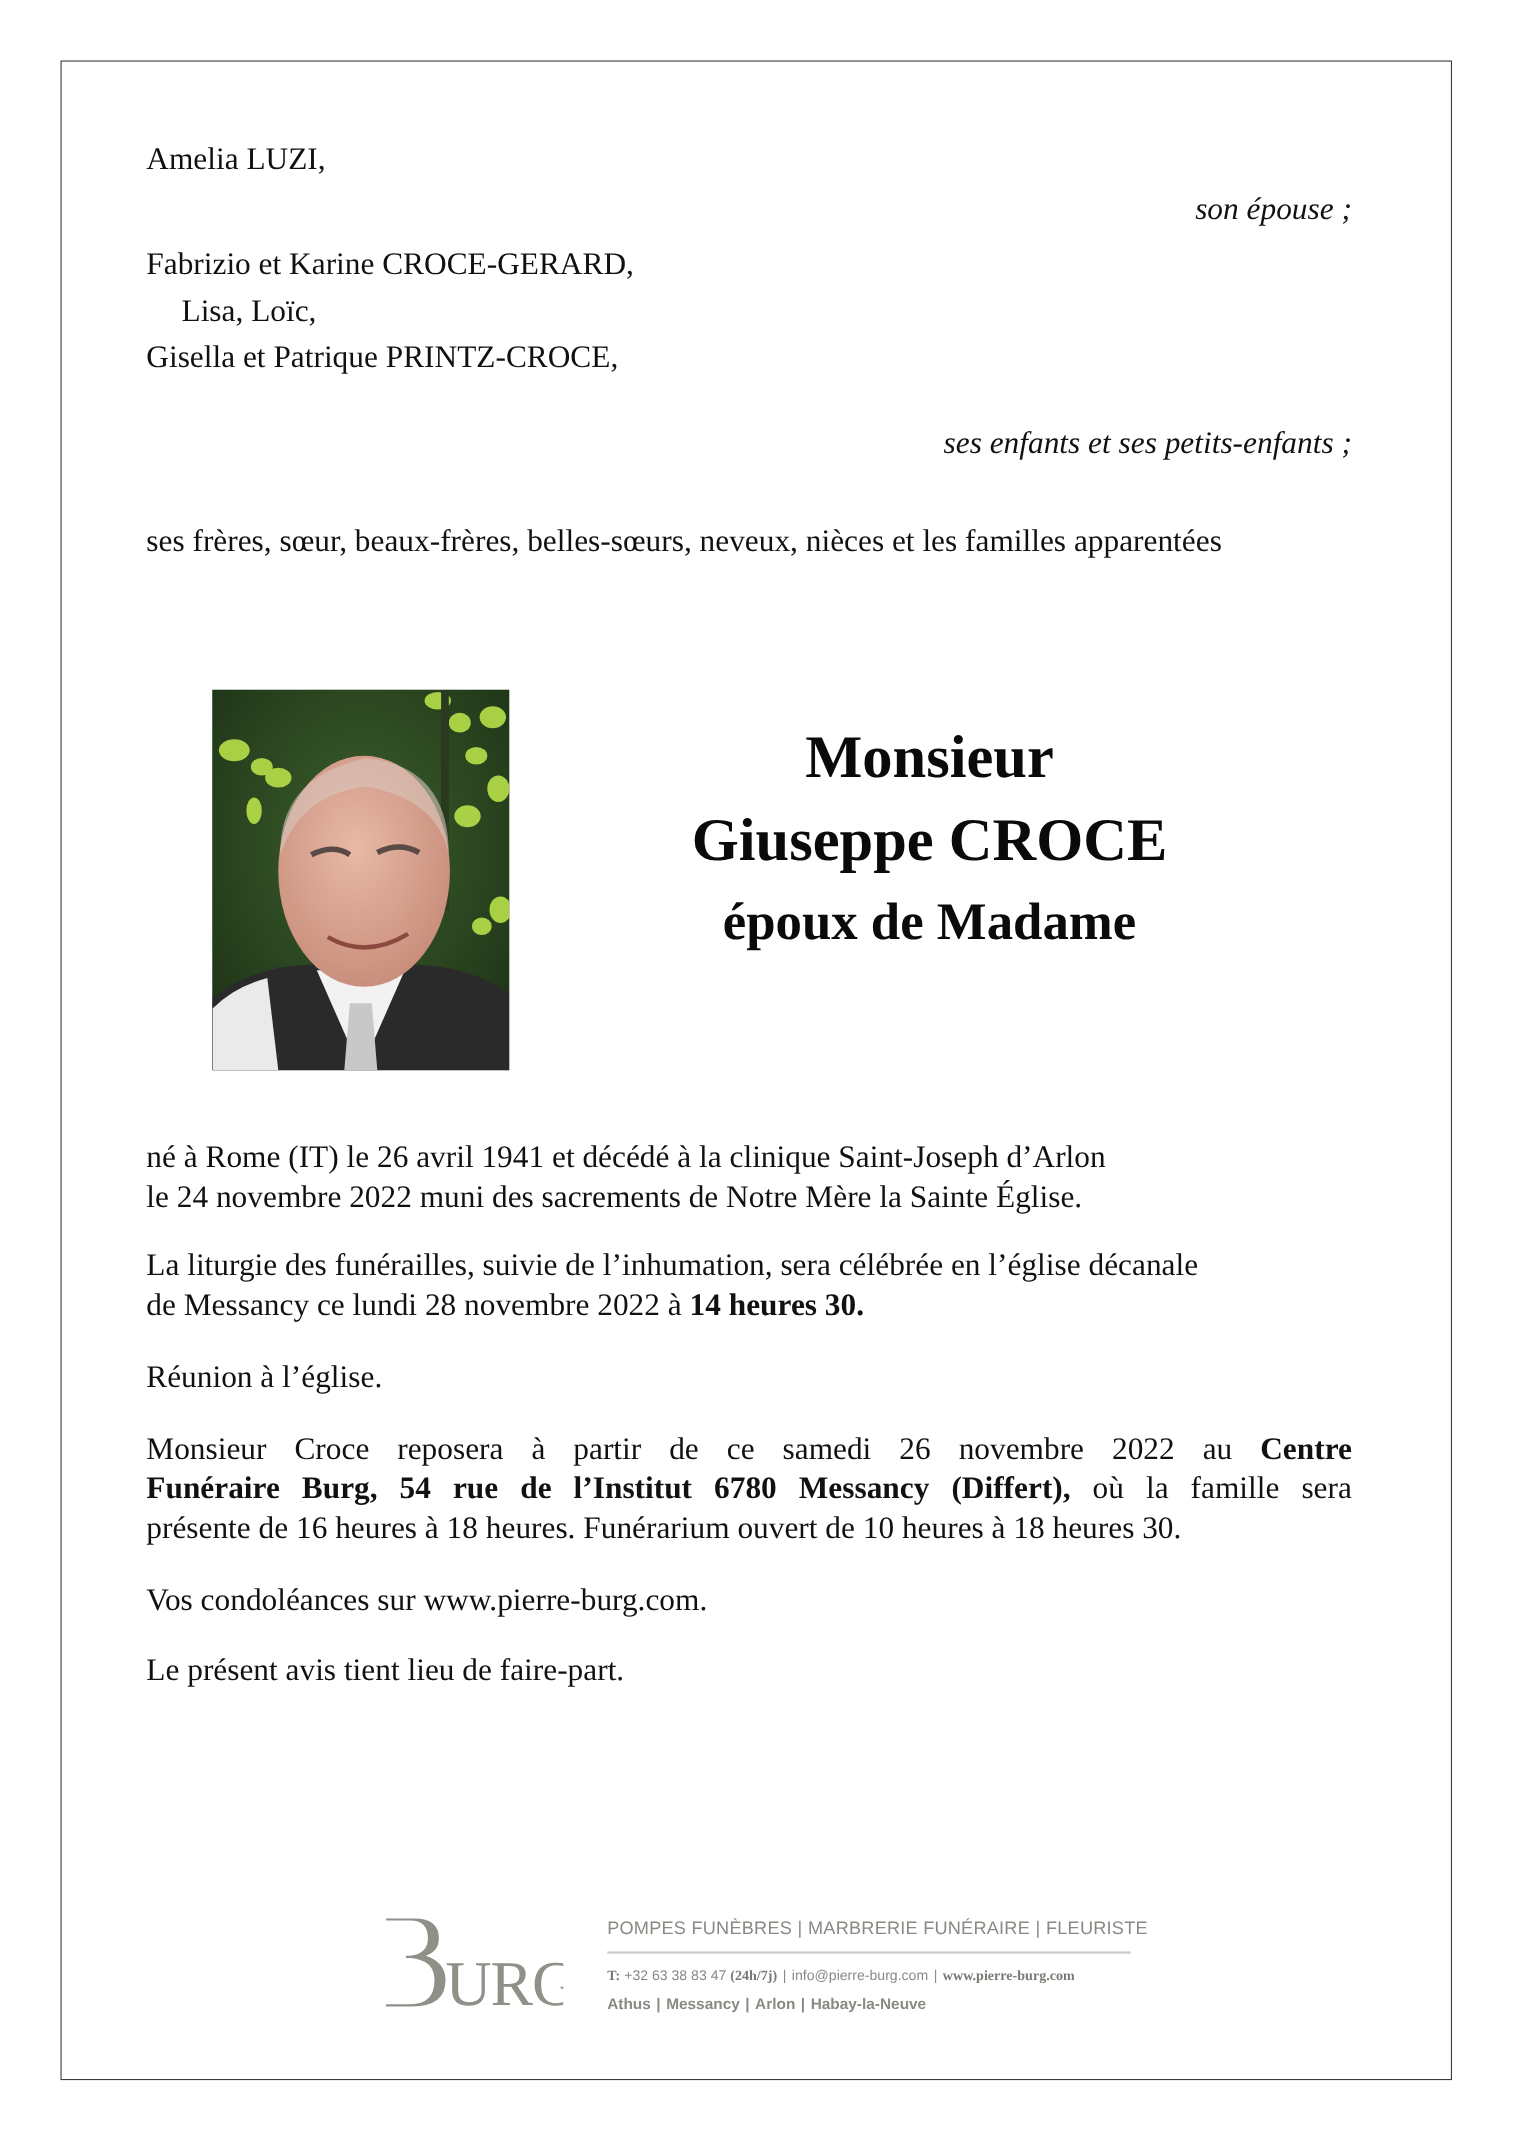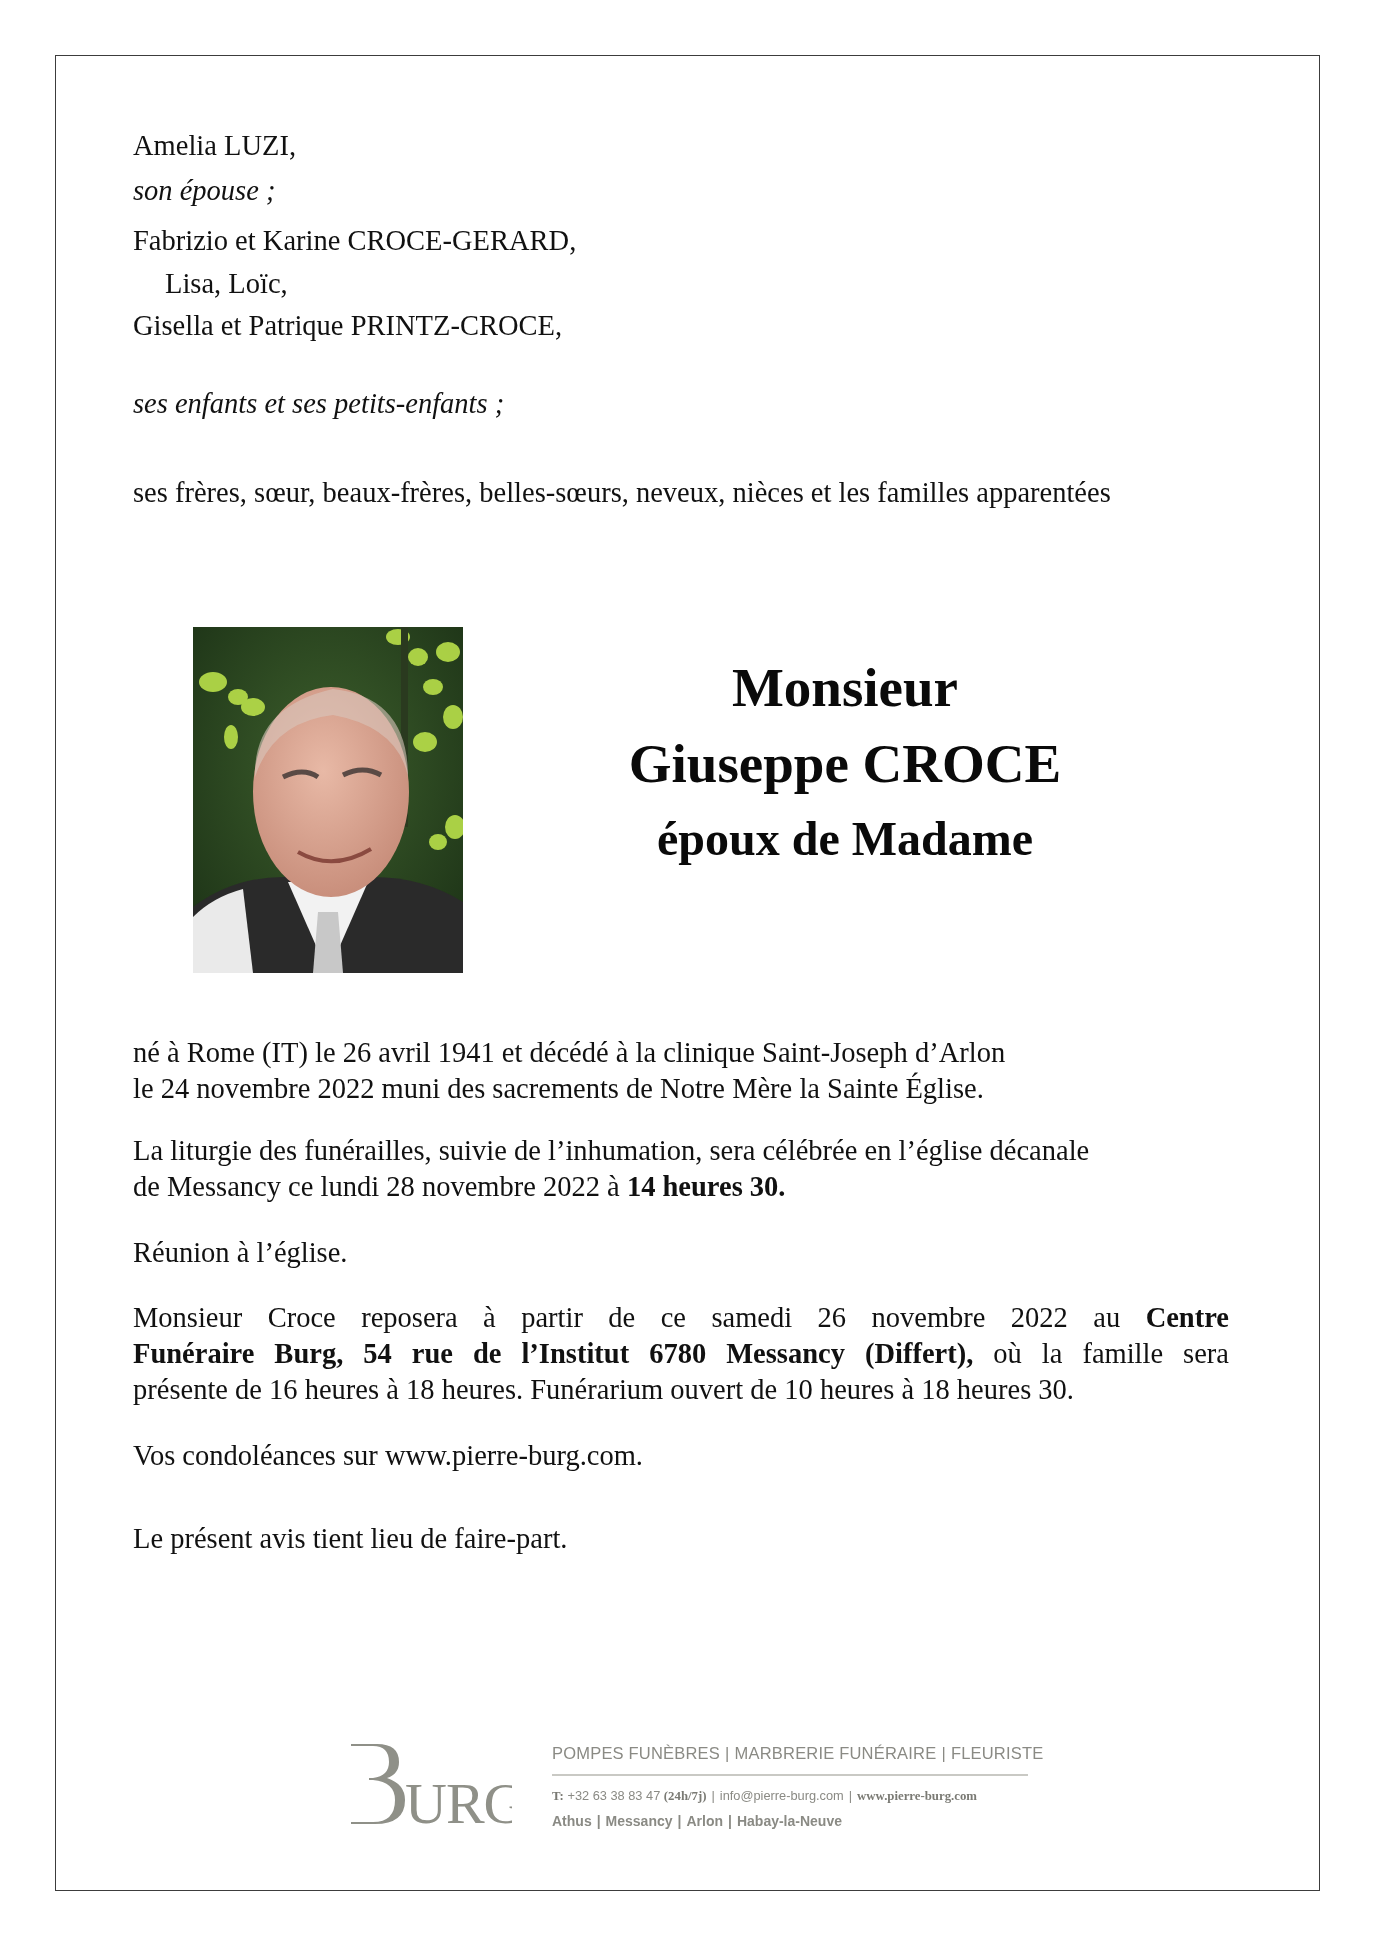--- a/index.html
+++ b/index.html
@@ -5,21 +5,21 @@
     html, body { margin: 0; padding: 0; background: #ffffff; }
     body { width: 1378px; height: 1949px; position: relative; overflow: hidden; }
     .page-frame {
       position: absolute; left: 55px; top: 55px; width: 1265px; height: 1836px;
       border: 1.5px solid #3c3c3c; box-sizing: border-box;
     }
     .serif { font-family: "Liberation Serif", "DejaVu Serif", serif; color: #111111; }
     .t { position: absolute; left: 133px; width: 1096px; font-size: 28.5px; white-space: nowrap; }
     .fam { line-height: 42.5px; }
     .para { line-height: 36px; }
-    .right { font-style: italic; }
+    .right { text-align: right; font-style: italic; }
     .indent { padding-left: 32px; }
     .justify { white-space: normal; text-align: justify; }
     .justify .line { display: block; text-align: justify; text-align-last: justify; }
     .justify .line.last { text-align-last: left; }
     b { font-weight: bold; font-family: Liberation Serif, serif; }
 
     .photo {
       position: absolute; left: 193px; top: 627px; width: 270px; height: 346px;
       overflow: hidden; background: #2c4a23;
     }
@@ -122,21 +122,21 @@
 <div class="t serif para" style="top:1235px;">Réunion à l’église.</div>
 
 <div class="t serif para justify" style="top:1300px;">
   <span class="line"><span>Monsieur Croce reposera à partir de ce samedi 26 novembre 2022 au </span><b>Centre</b></span>
   <span class="line"><b>Funéraire Burg, 54 rue de l’Institut 6780 Messancy (Differt),</b><span> où la famille sera</span></span>
   <span class="line last">présente de 16 heures à 18 heures. Funérarium ouvert de 10 heures à 18 heures 30.</span>
 </div>
 
 <div class="t serif para" style="top:1438px;">Vos condoléances sur www.pierre-burg.com.</div>
 
-<div class="t serif para" style="top:1501px;margin-top:20px;">Le présent avis tient lieu de faire-part.</div>
+<div class="t serif para" style="top:1501px;">Le présent avis tient lieu de faire-part.</div>
 
 <div class="footer-logo">
   <svg width="165" height="90" viewBox="0 0 165 90" xmlns="http://www.w3.org/2000/svg">
     <g fill="#8f9088">
 
       <path d="M4 6 L30 6 Q52 6 52 24 Q52 36 40 40 Q58 46 58 62 Q58 86 28 86 L4 86 L4 84 L26 84 Q48 84 48 62 Q48 44 26 42 L22 42 L22 40 L26 40 Q42 38 42 24 Q42 8 26 8 L4 8 Z"></path>
     </g>
     <text x="58" y="85" font-family="Liberation Serif, DejaVu Serif, serif" font-size="58" fill="#8f9088" letter-spacing="-1" transform="scale(1,1)">URG</text>
   </svg>
 </div>

